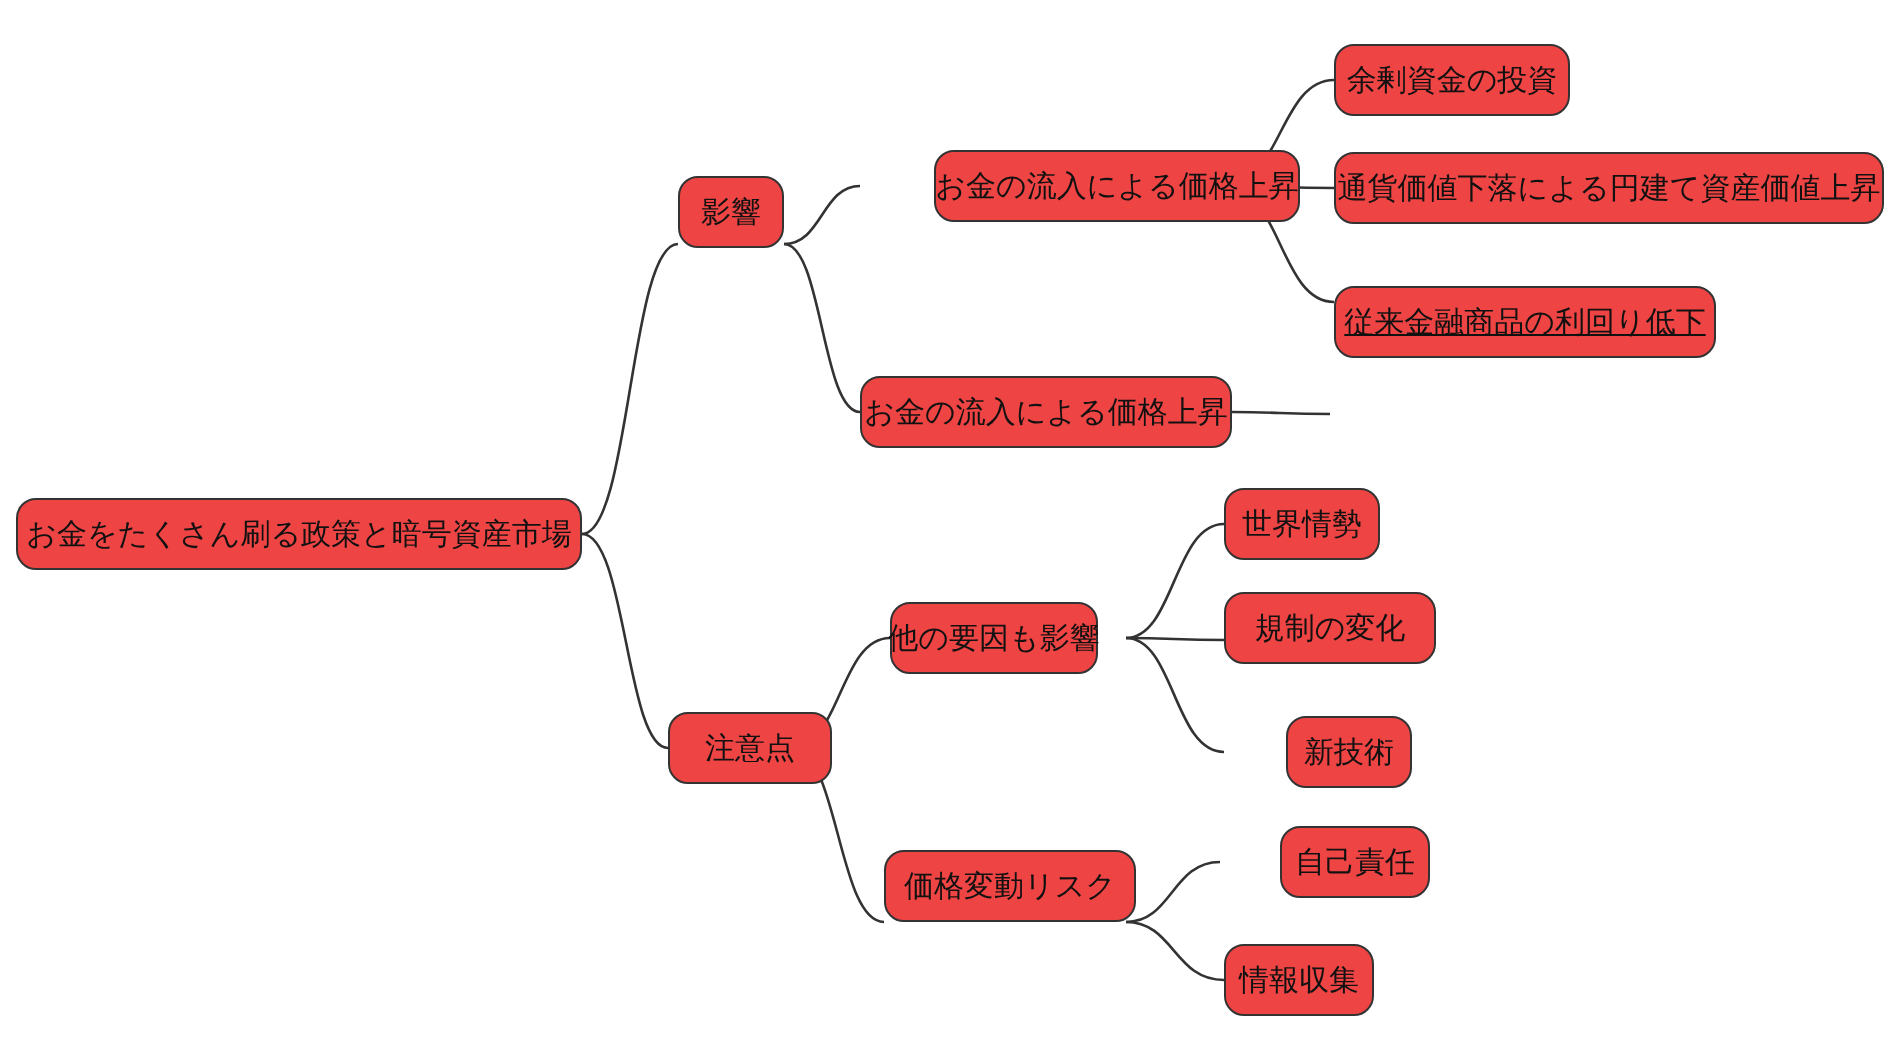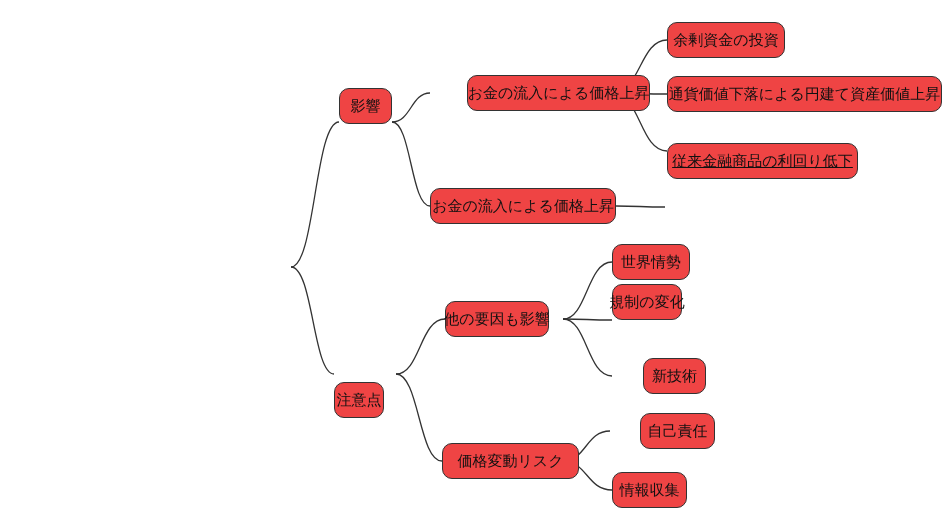--- a/index.html
+++ b/index.html
@@ -59,28 +59,29 @@
     <path d="M616 206 C640 206 640 207 665 207"></path>
     <path d="M396 374 C420 374 420 319 445 319"></path>
     <path d="M396 374 C419 374 419 461 442 461"></path>
     <path d="M563 319 C587 319 587 262 612 262"></path>
     <path d="M563 319 C587 319 587 320 612 320"></path>
     <path d="M563 319 C587 319 587 376 612 376"></path>
     <path d="M563 461 C586 461 586 431 610 431"></path>
     <path d="M563 461 C587 461 587 490 612 490"></path>
   </svg>
 
+  <div class="node" style="left:8px;   top:249px; width:283px;">お金をたくさん刷る政策と暗号資産市場</div>
   <div class="node" style="left:339px; top:88px; width:53px;">影響</div>
   <div class="node" style="left:430px; top:75px;  width:183px;margin-left:37px;">お金の流入による価格上昇</div>
   <div class="node" style="left:667px; top:22px;  width:118px;">余剰資金の投資</div>
   <div class="node" style="left:667px; top:76px;  width:275px;">通貨価値下落による円建て資産価値上昇</div>
   <div class="node" style="left:667px; top:143px; width:191px;text-decoration:underline;">従来金融商品の利回り低下</div>
   <div class="node" style="left:430px; top:188px; width:186px;">お金の流入による価格上昇</div>
-  <div class="node" style="left:334px; top:356px; width:50px;margin-top:26px;">注意点</div>
+  <div class="node" style="left:334px; top:356px; width:82px;">注意点</div>
   <div class="node" style="left:445px; top:301px; width:104px;">他の要因も影響</div>
   <div class="node" style="left:612px; top:244px; width:78px;font-family:Liberation Serif, serif;">世界情勢</div>
-  <div class="node" style="left:612px; top:284px; width:70px;">規制の変化</div>
+  <div class="node" style="left:612px; top:296px; width:106px;">規制の変化</div>
   <div class="node" style="left:612px; top:358px; width:63px;margin-left:31px;">新技術</div>
-  <div class="node" style="left:442px; top:443px; width:137px;">価格変動リスク</div>
+  <div class="node" style="left:442px; top:425px; width:126px;">価格変動リスク</div>
   <div class="node" style="left:640px; top:413px; width:75px;">自己責任</div>
   <div class="node" style="left:612px; top:472px; width:75px;text-align:right;">情報収集</div>
 
 </div>
 
 </body></html>

